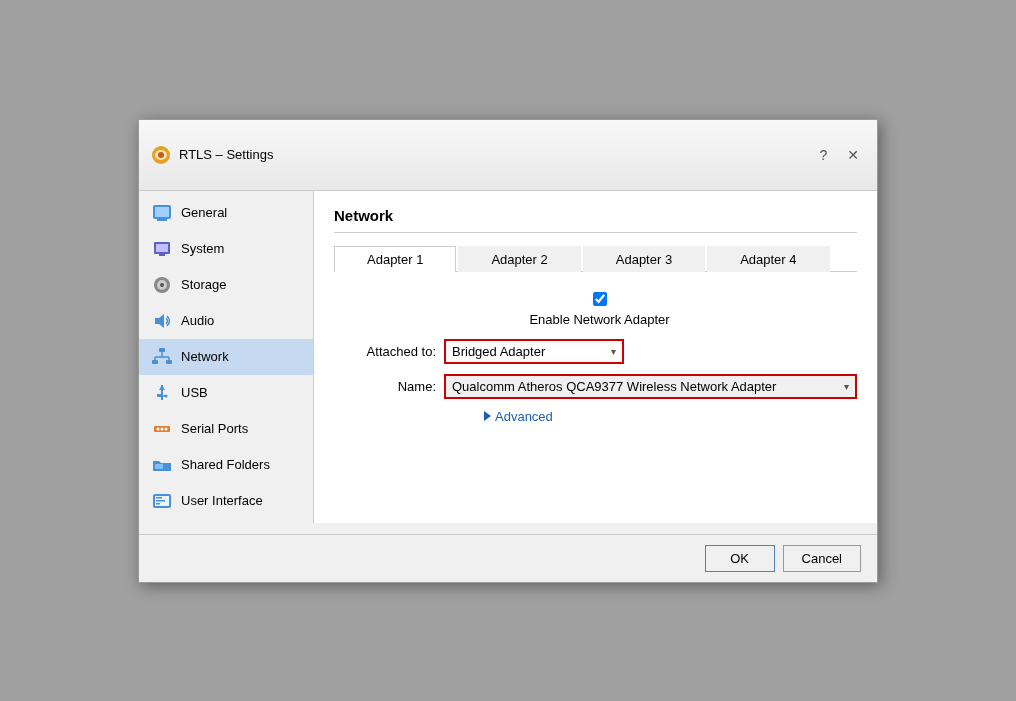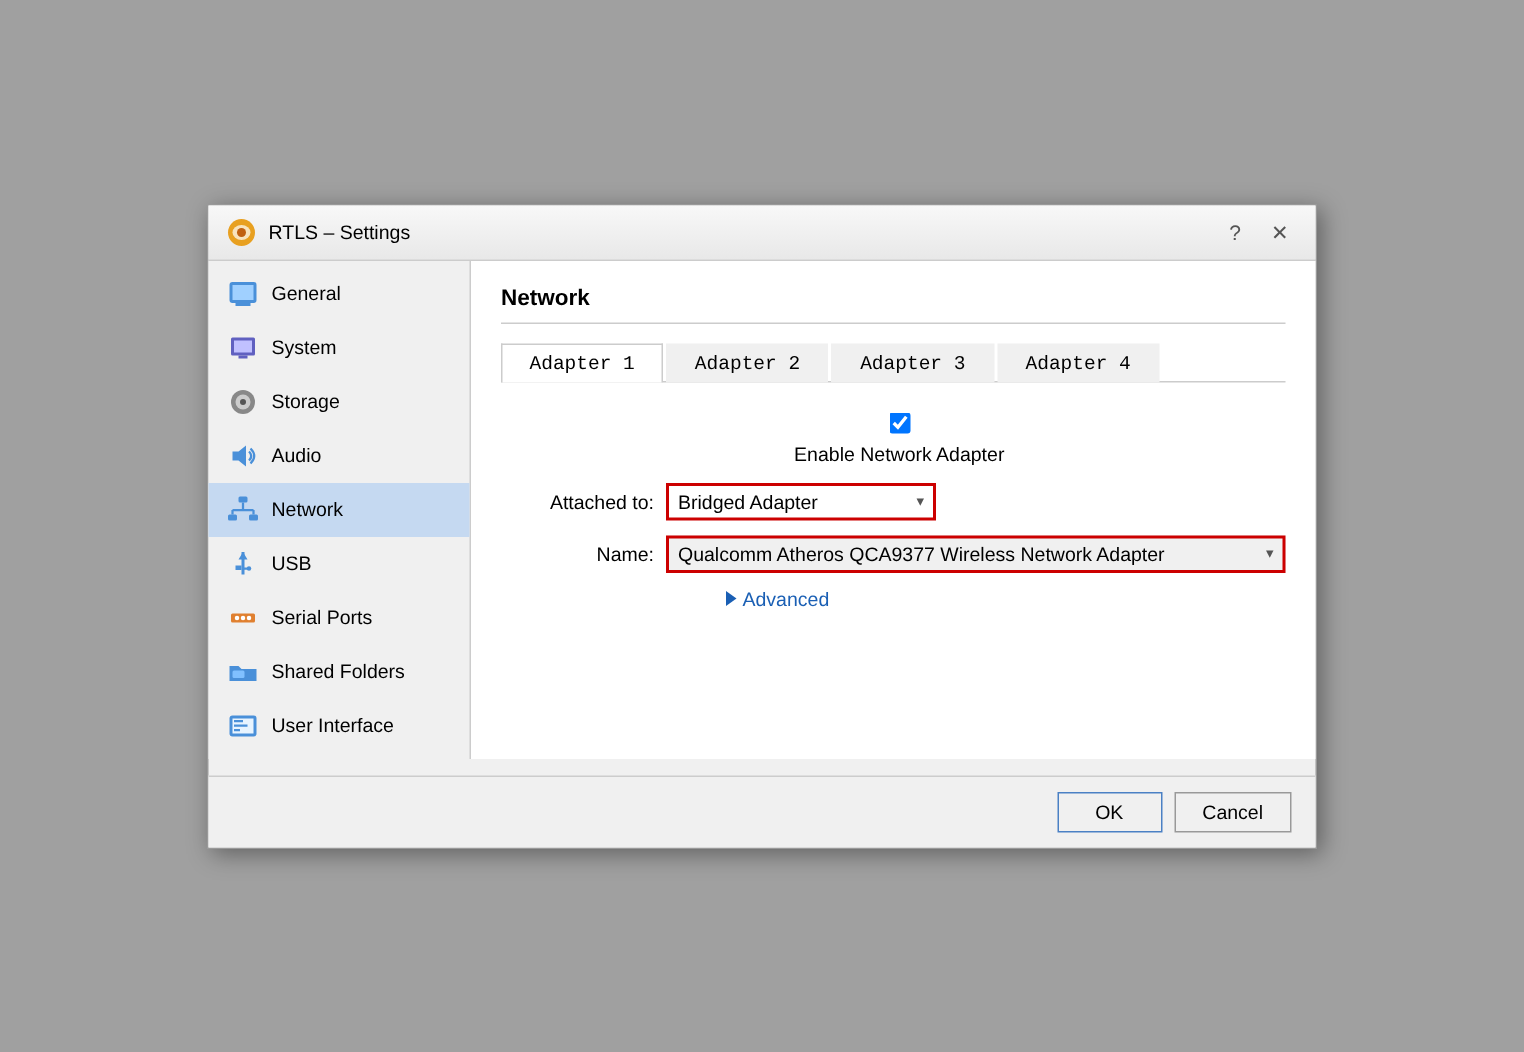--- a/index.html
+++ b/index.html
@@ -17,21 +17,21 @@
       width: 740px;
       background: #f0f0f0;
       border: 1px solid #999;
       box-shadow: 3px 3px 15px rgba(0,0,0,0.4);
       display: flex;
       flex-direction: column;
     }
     .title-bar {
       background: linear-gradient(to bottom, #f8f8f8, #e8e8e8);
       border-bottom: 1px solid #ccc;
-      padding: 8px 12px;
+      padding: 25px 12px;
       display: flex;
       align-items: center;
       justify-content: space-between;
     }
     .title-bar-left {
       display: flex;
       align-items: center;
       gap: 8px;
     }
     .title-bar-icon {
@@ -101,31 +101,30 @@
       border-bottom: 1px solid #ccc;
       margin-bottom: 12px;
       color: #000;
     }
     .tabs {
       display: flex;
       border-bottom: 1px solid #ccc;
       margin-bottom: 16px;
     }
     .tab {
-      padding: 5px 18px;
+      padding: 5px 32px;
       cursor: pointer;
       border: 1px solid transparent;
       border-bottom: none;
       margin-right: 2px;
       font-size: 13px;
       background: #f0f0f0;
       color: #000;
       position: relative;
       top: 1px;
-      font-family: Liberation Mono, monospace;
     }
     .tab.active {
       background: #fff;
       border-color: #ccc;
       border-bottom-color: #fff;
       font-weight: normal;
     }
     .form-area {
       padding: 4px 0;
     }

